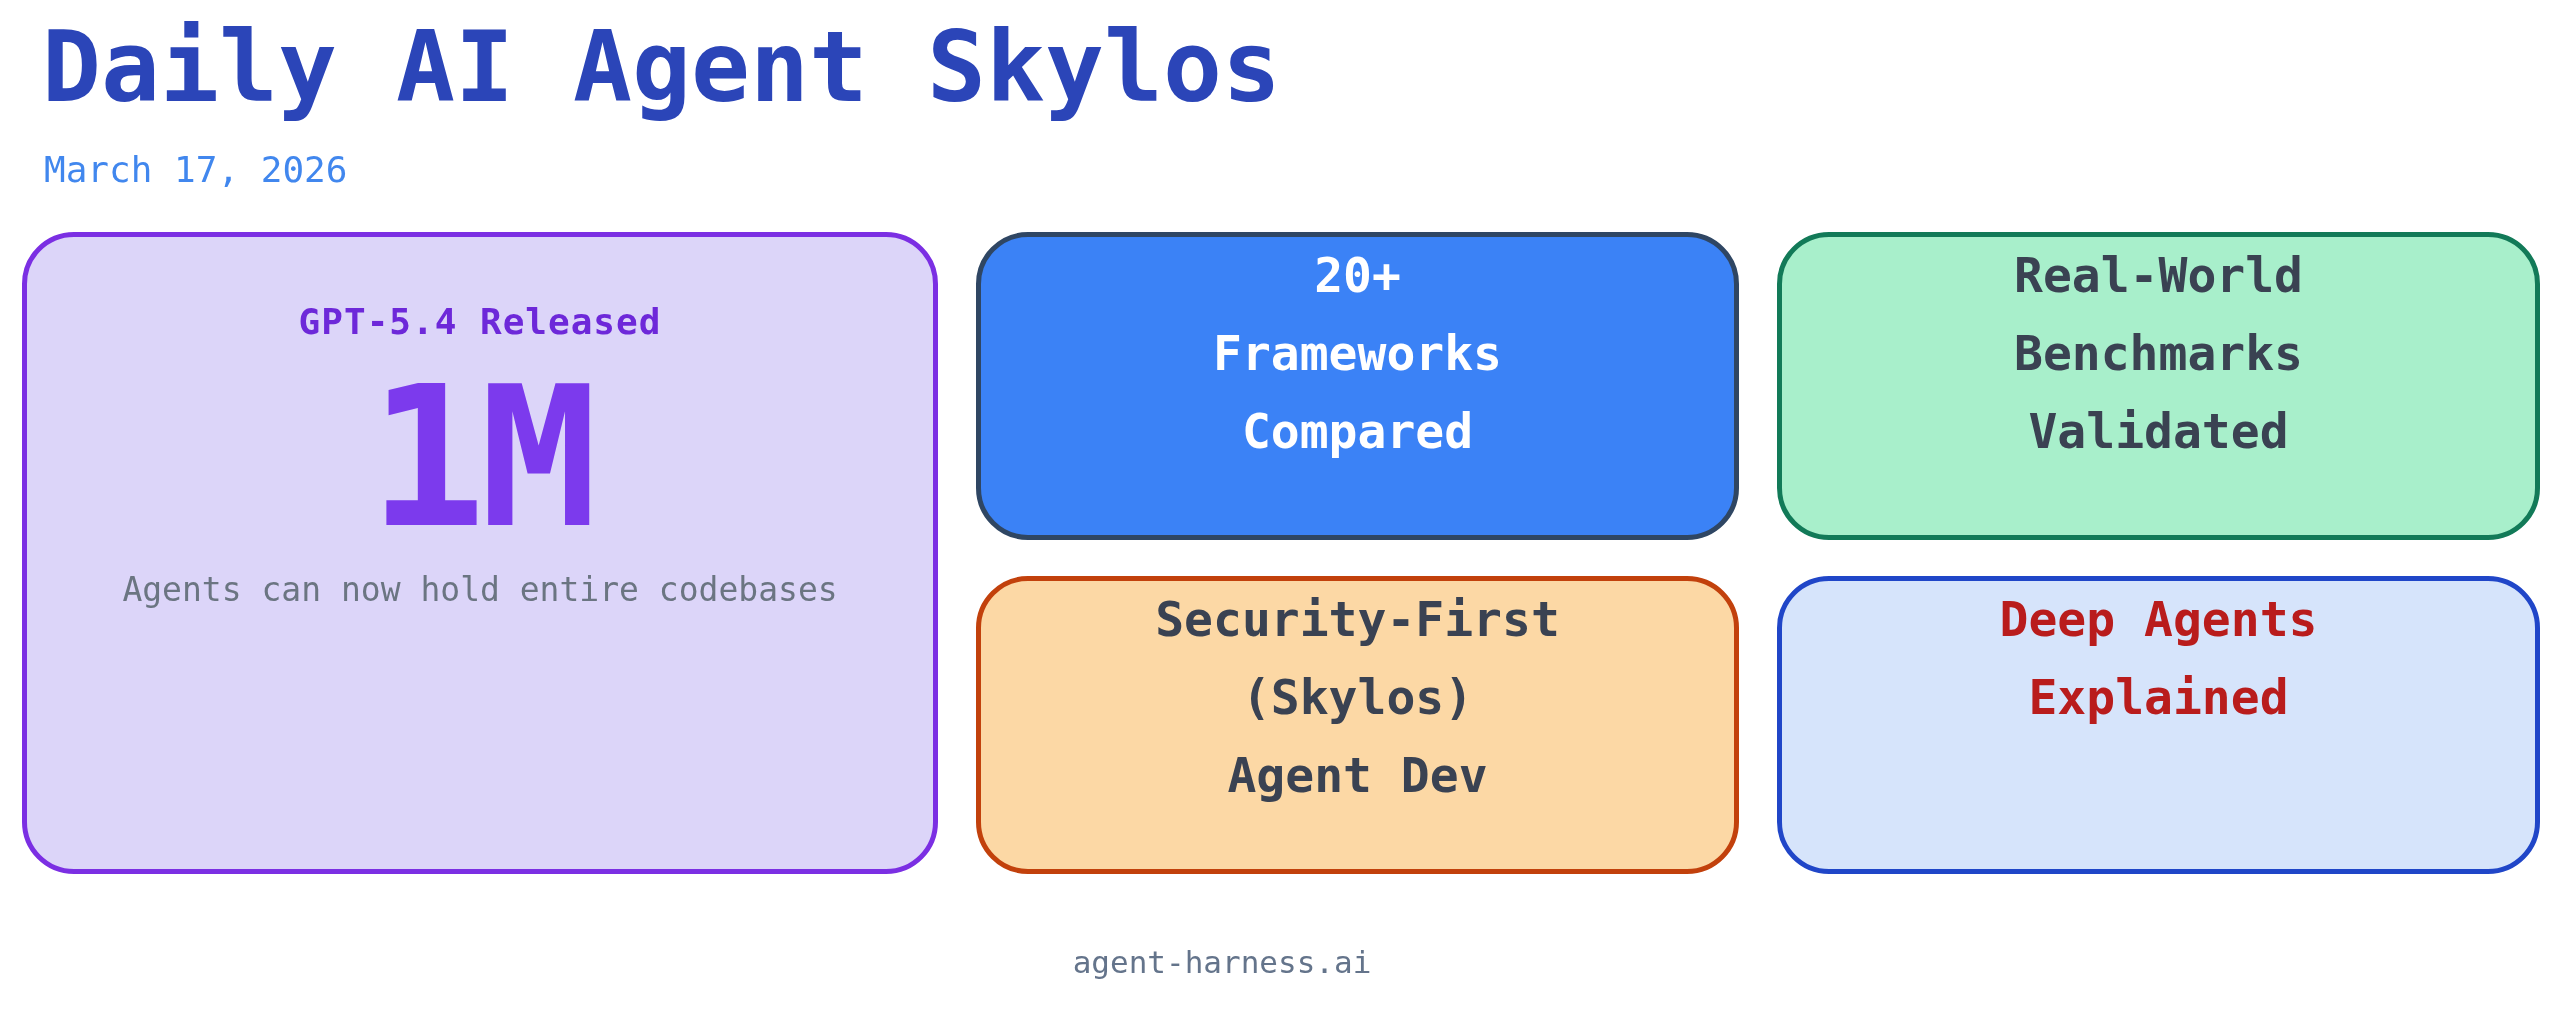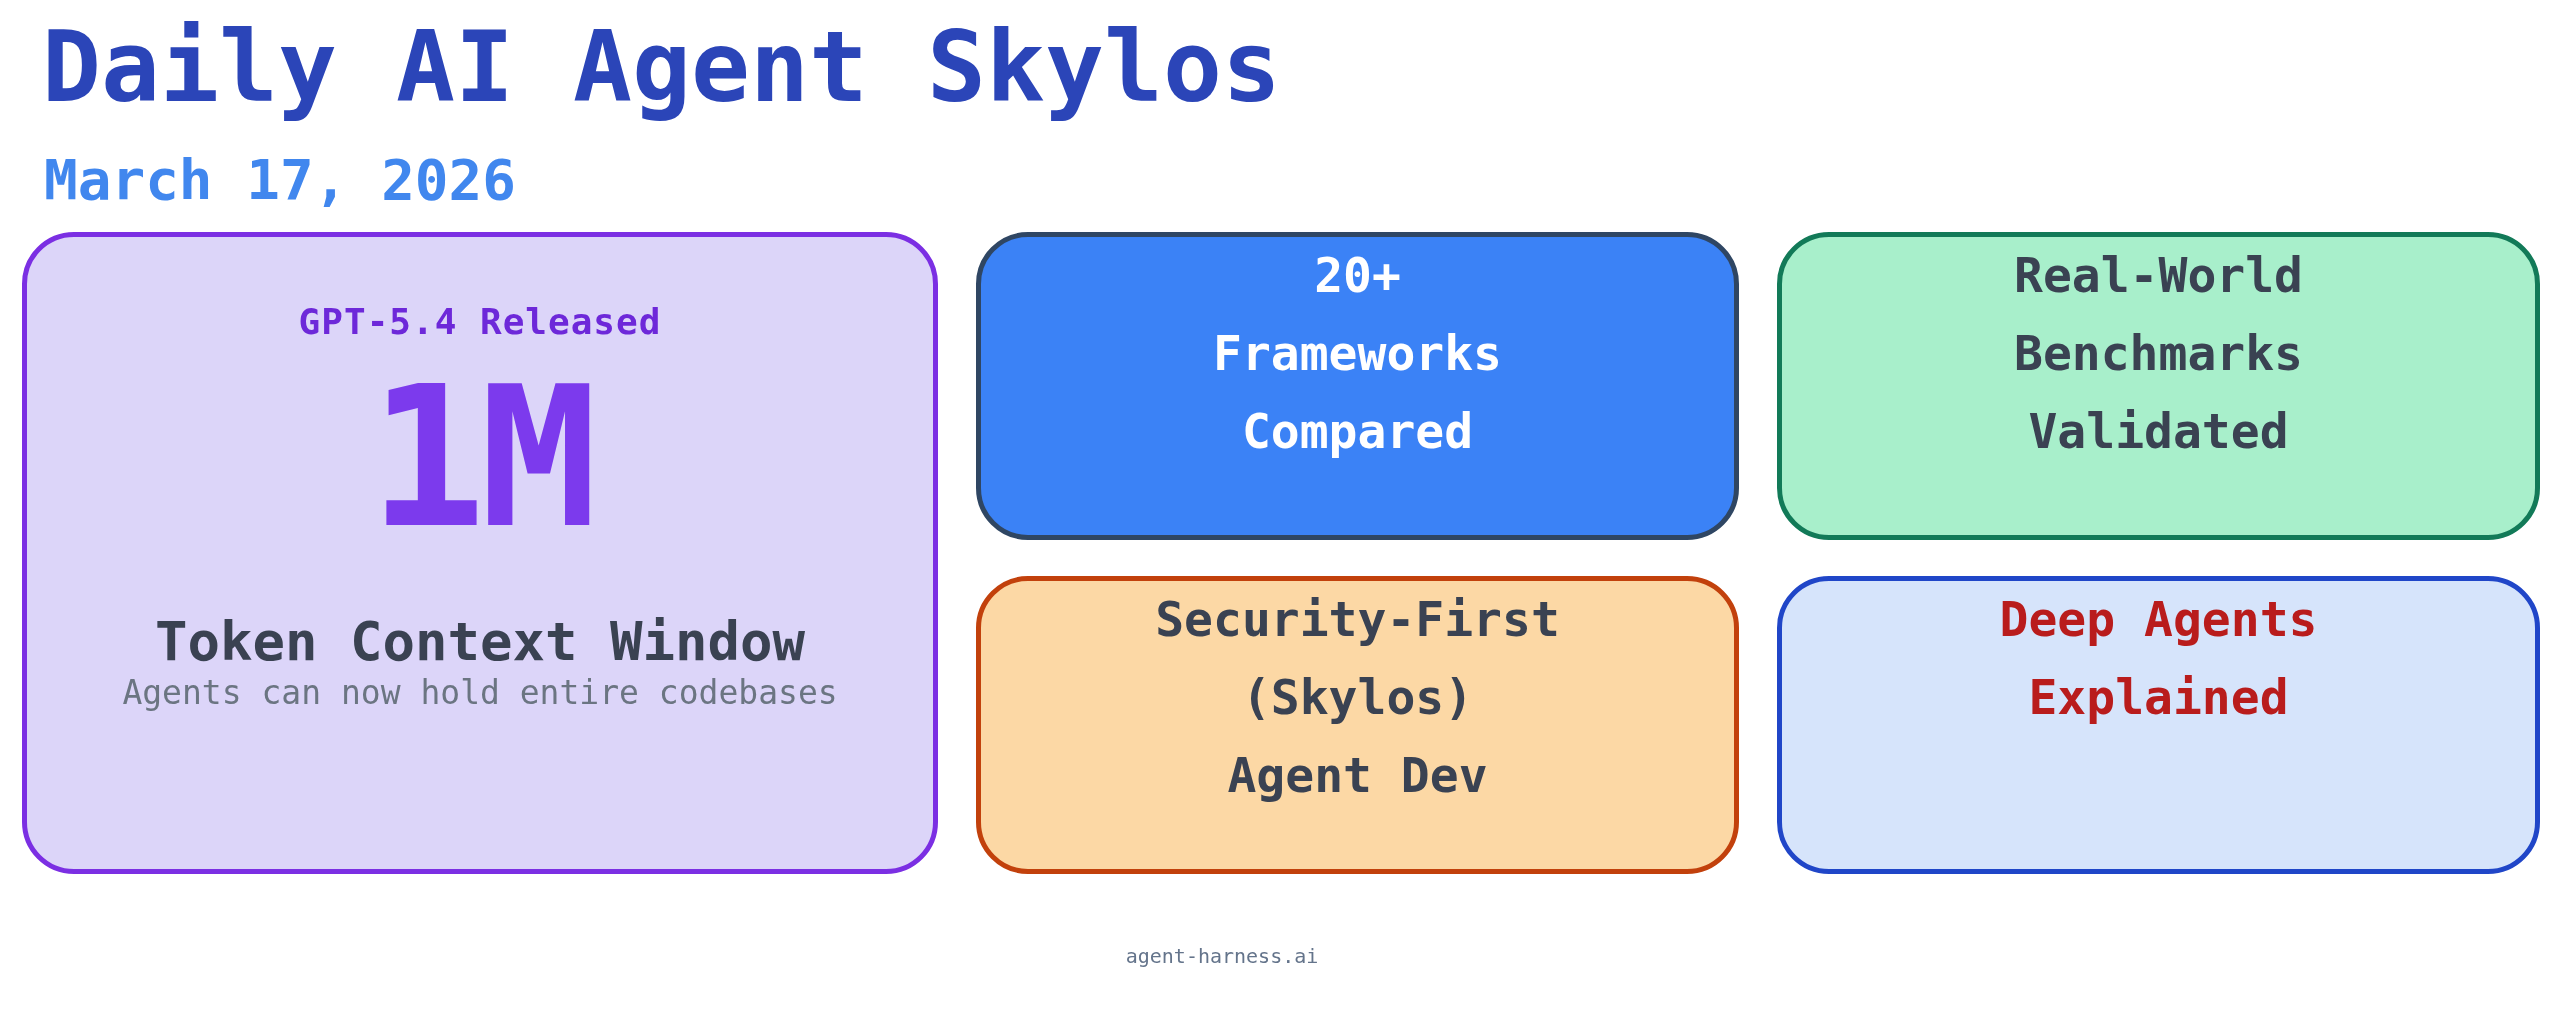--- a/index.html
+++ b/index.html
@@ -6,21 +6,21 @@
   html, body { width: 2560px; height: 1015px; background: #ffffff; overflow: hidden; }
   body { font-family: "DejaVu Sans Mono", "Liberation Mono", monospace; }
 
   .page-title {
     position: absolute; left: 42px; top: 18px;
     font-size: 98px; font-weight: 700; line-height: 1;
     white-space: nowrap;
   }
   .page-date {
     position: absolute; left: 44px; top: 152px;
-    font-size: 56px; font-weight: 700; line-height: 1;
+    font-size: 36px; font-weight: 400; line-height: 1;
     white-space: nowrap;
   }
 
   .cards-grid {
     position: absolute; left: 22px; top: 232px; width: 2518px; height: 642px;
     display: grid;
     grid-template-columns: 916px 1fr 1fr;
     grid-template-rows: 308px 298px;
     column-gap: 38px; row-gap: 36px;
   }
@@ -36,36 +36,35 @@
   .hero-kicker   { margin-top: 64px;  font-size: 36px; font-weight: 700; letter-spacing: 1px; }
   .hero-stat     { margin-top: 4px;   font-size: 195px; font-weight: 700; line-height: 1.15; letter-spacing: -6px; }
   .hero-stat-label { margin-top: 40px; font-size: 54px; font-weight: 700; }
   .hero-subtitle {  font-size: 33px; font-weight: 500; }
 
   .info-card { font-size: 48px; font-weight: 700; line-height: 1.62; }
   .card-line { white-space: nowrap; }
 
   .footer-site {
     position: absolute; left: 1222px; top: 944px; transform: translateX(-50%);
-    font-size: 20px; font-weight: 500; line-height: 1.2; white-space: nowrap;
+    font-size: 31px; font-weight: 500; line-height: 1.2; white-space: nowrap;
   }
 </style>
 </head>
 <body>
 
 <h1 class="page-title" style="color: rgb(43, 69, 184);">Daily AI Agent Skylos</h1>
 
 <div class="page-date" style="color: rgb(65, 135, 238);">March 17, 2026</div>
 
 <div class="cards-grid">
 
   <div class="card hero-card" style="background: rgb(220, 213, 249); border-color: rgb(123, 47, 227);">
     <div class="hero-kicker" style="color: rgb(109, 40, 217);">GPT-5.4 Released</div>
     <div class="hero-stat" style="color: rgb(124, 58, 237);">1M</div>
-    <div class="hero-stat-label" style="color: rgb(58, 66, 82);">Token Context Window</div>
     <div class="hero-subtitle" style="color: rgb(107, 117, 130);">Agents can now hold entire codebases</div>
   </div>
 
   <div class="card info-card" style="background: rgb(59, 130, 246); border-color: rgb(47, 70, 99); color: rgb(255, 255, 255);">
     <div class="card-line">20+</div>
     <div class="card-line">Frameworks</div>
     <div class="card-line">Compared</div>
   </div>
 
   <div class="card info-card" style="background: rgb(168, 239, 203); border-color: rgb(18, 122, 88); color: rgb(58, 66, 82);">

